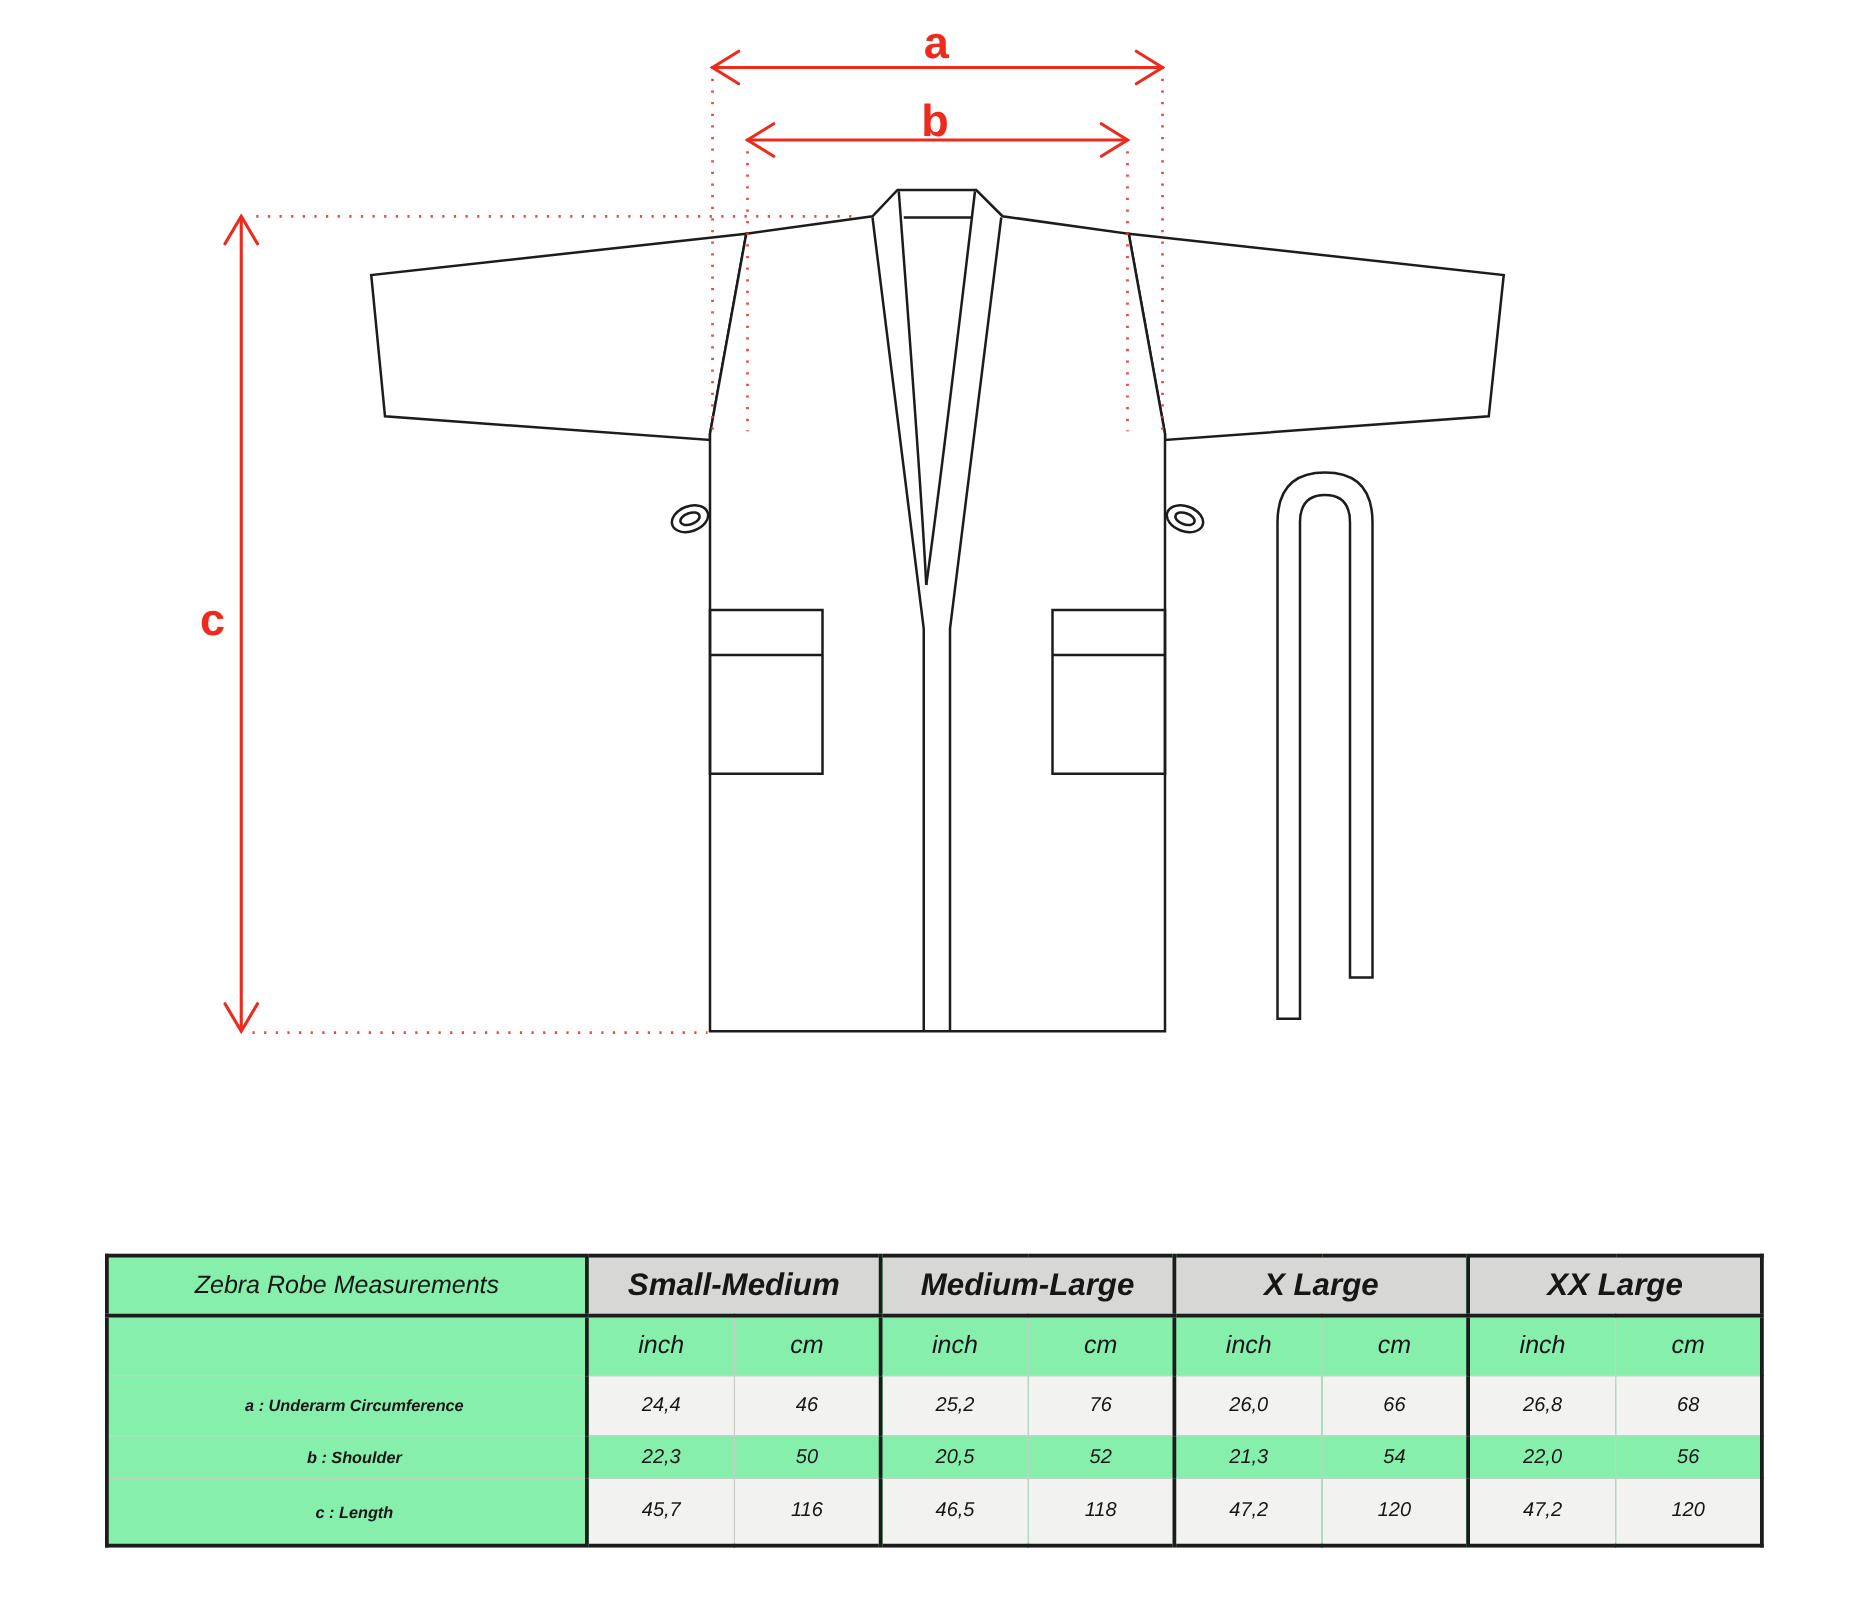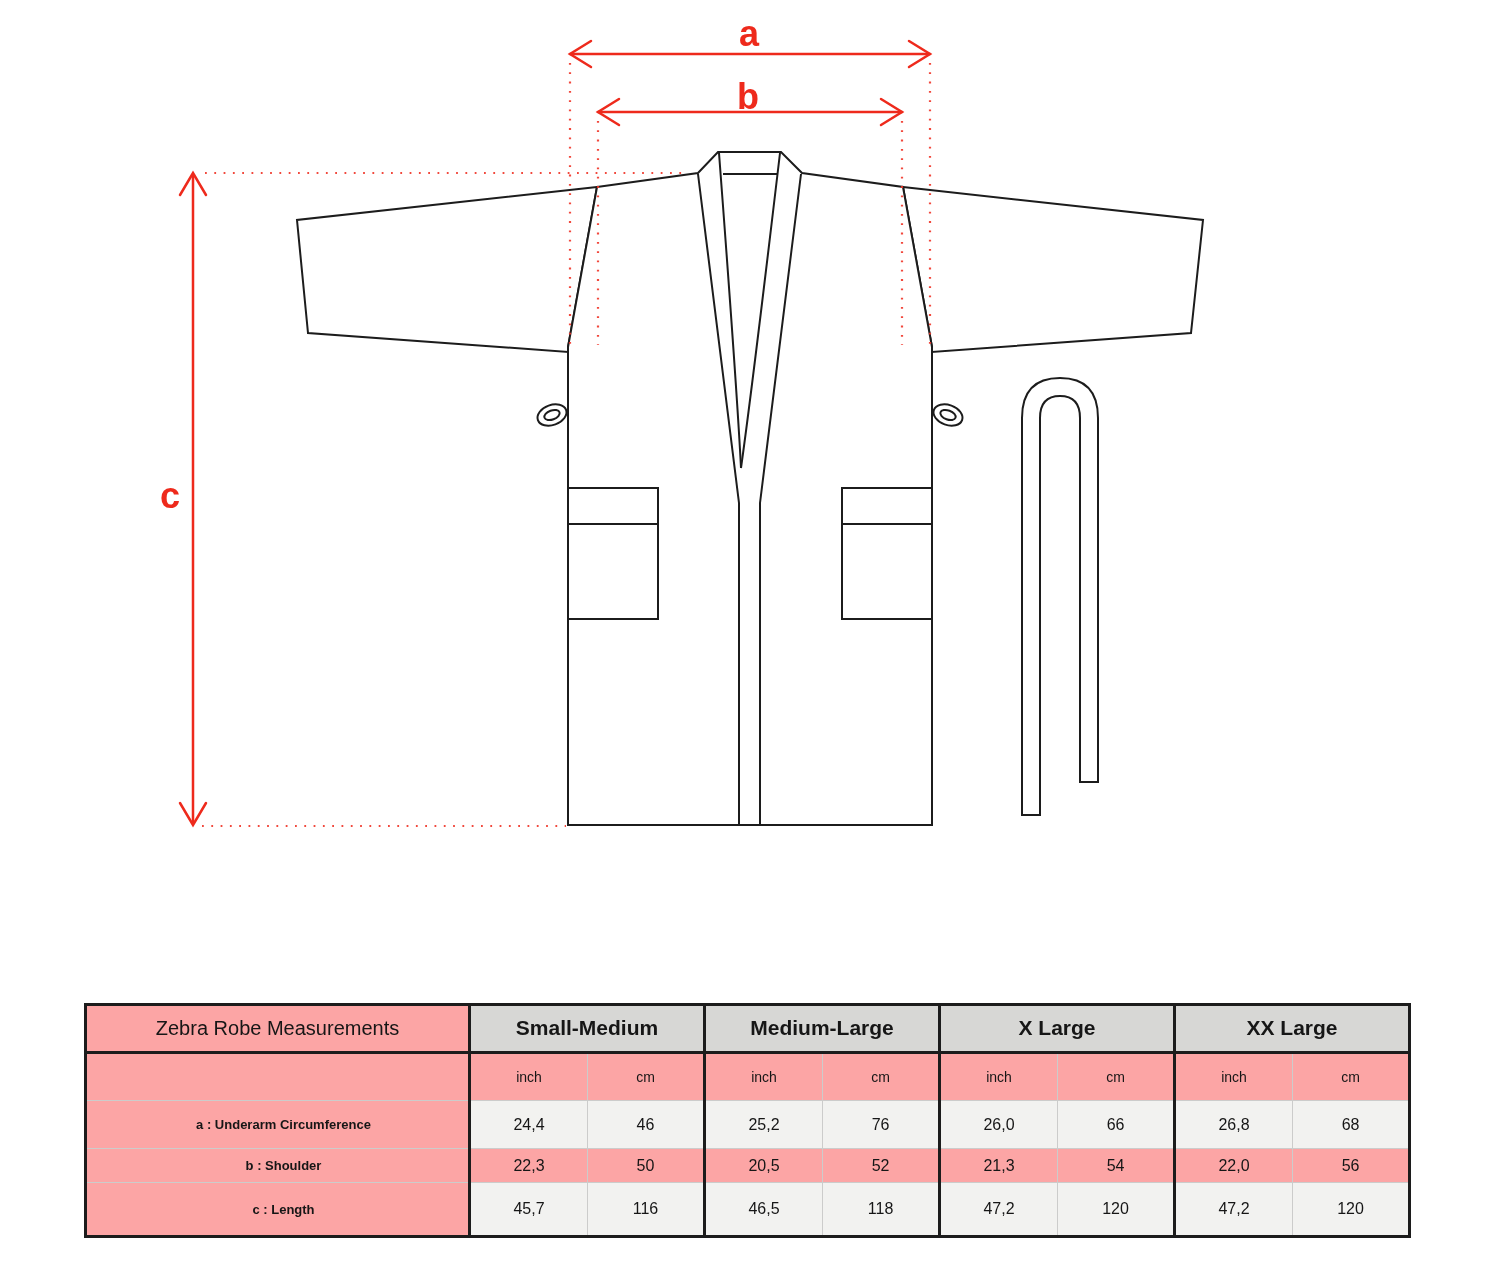--- a/index.html
+++ b/index.html
@@ -3,31 +3,31 @@
 <meta charset="utf-8">
 <style>
   html,body{margin:0;padding:0;background:#ffffff;}
   .page{position:relative;width:1494px;height:1286px;background:#ffffff;overflow:hidden;
         font-family:"Liberation Sans", sans-serif;}
   .robe-svg{position:absolute;left:0;top:0;}
   .dim-label{font-family:"Liberation Sans", sans-serif;font-weight:bold;font-size:36px;}
 
   .table-wrap{position:absolute;left:84px;top:1003px;width:1324px;height:235px;}
   table.meas{border-collapse:collapse;table-layout:fixed;width:100%;height:100%;
-             border:3px solid #1c1c1c;background:#fca5a5;}
+             border:3px solid #1c1c1c;background:#86efac;font-style:italic;}
   table.meas td{border:1px solid #cccccb;vertical-align:middle;text-align:center;
                 color:#161616;overflow:hidden;white-space:nowrap;}
   td.thickL{border-left:3px solid #1c1c1c !important;}
   tr.hdr td{border-bottom:3px solid #1c1c1c;}
   tr.hdr{height:47px;}
   tr.sub{height:48px;}
   tr.r0{height:47px;} tr.r1{height:34px;} tr.r2{height:53px;}
   td.t-title{font-size:20px;}
-  td.size-head{background:#d7d7d5;font-weight:bold;font-size:21px;}
-  td.unit{font-size:14px;color:#2b2b2b;}
+  td.size-head{background:#d7d7d5;font-weight:bold;font-size:25px;}
+  td.unit{font-size:20px;color:#2b2b2b;}
   td.val{font-size:16px;}
   td.rowlab{font-weight:bold;font-size:13px;text-align:left;padding-left:13px;}
   td.altbg{background:#f2f2f0;}
 </style>
 </head>
 <body>
 
 <div class="page">
 
   <svg class="robe-svg" width="1494" height="900" viewBox="0 0 1494 900">

